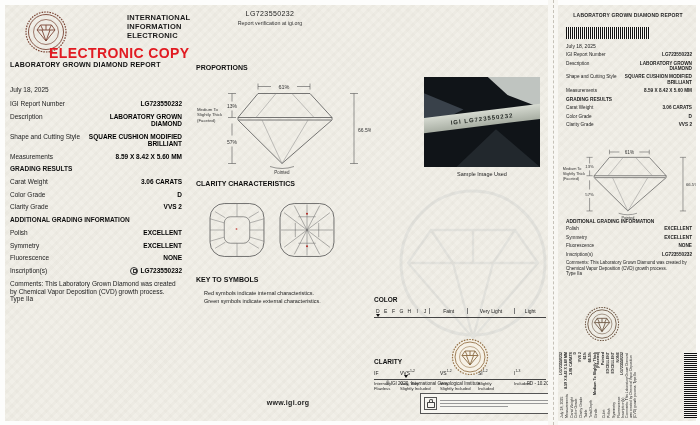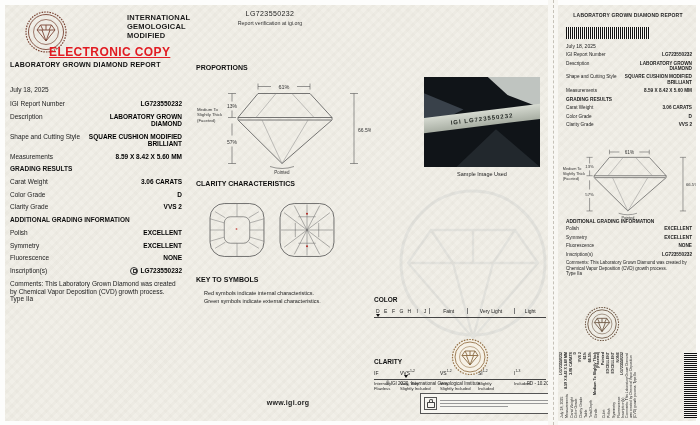--- a/index.html
+++ b/index.html
@@ -5,21 +5,21 @@
   html,body{margin:0;padding:0;}
   body{width:700px;height:425px;font-family:"Liberation Sans","DejaVu Sans",sans-serif;color:#222;background:#fdfdfc;}
   #root{position:relative;width:700px;height:425px;overflow:hidden;background:#fdfdfc;}
   .paper{position:absolute;left:5px;top:5px;right:4px;bottom:4px;background:#f1efe8;}
   .paper::after{content:"";position:absolute;inset:0;pointer-events:none;
     background:repeating-linear-gradient(135deg,rgba(125,115,92,.035) 0 3px,transparent 3px 7px),
                repeating-linear-gradient(45deg,rgba(125,115,92,.025) 0 3px,transparent 3px 7px);}
   .abs{position:absolute;}
   
   .brand-name{font-size:7.5px;font-weight:bold;line-height:9.2px;letter-spacing:.2px;color:#1a1a1a;}
-  .ecopy{font-size:12px;font-weight:bold;letter-spacing:.4px;color:#e11b22;text-decoration:underline;}
+  .ecopy{font-size:14px;font-weight:bold;letter-spacing:.4px;color:#e11b22;}
   .l-title{font-size:7px;font-weight:bold;letter-spacing:.2px;color:#111;}
   .l-date{font-size:6.5px;margin-bottom:7px;}
   .lrow{display:flex;justify-content:space-between;align-items:flex-start;margin-bottom:5.2px;}
   .lrow .lab{font-size:6.5px;color:#222;white-space:nowrap;}
   .lrow .val{font-size:6.5px;font-weight:bold;text-align:right;max-width:98px;line-height:7.4px;color:#000;}
   .lsec{font-size:6.5px;font-weight:bold;margin:2px 0 6px;color:#111;}
   .lcomments{font-size:6.5px;line-height:7.6px;margin-top:1px;}
   .insc-wrap{display:flex;align-items:center;gap:2px;}
   .insc-icon{width:6px;height:6px;border:.7px solid #333;border-radius:50%;display:inline-block;position:relative;}
   .insc-icon::after{content:"";position:absolute;left:1.4px;top:1.6px;width:2.4px;height:1.6px;border:.6px solid #333;}
@@ -87,22 +87,22 @@
   <div class="paper"></div>
 
   <svg class="abs" style="left:24px;top:10px;" width="44" height="44" viewBox="-22 -22 44 44">
     <circle r="20" fill="none" stroke="#7a4535" stroke-width="1.2" stroke-dasharray="1.6 1.1"></circle>
     <circle r="17.5" fill="none" stroke="#7a4535" stroke-width=".9"></circle>
     <circle r="12.5" fill="none" stroke="#7a4535" stroke-width=".7"></circle>
     <path d="M-9,-2 L9,-2 L5.5,-7 L-5.5,-7 Z M-9,-2 L0,9 L9,-2 M-5.5,-7 L-3,-2 M5.5,-7 L3,-2 M0,-7 L0,-2 M-4,-2 L0,9 M4,-2 L0,9" fill="none" stroke="#7a4535" stroke-width=".9"></path>
   </svg>
   <div class="abs brand-name" style="left:127px;top:13px;">
     <div>INTERNATIONAL</div>
-    <div>GEMOLOGICAL</div>
-    <div>MODIFIED</div>
+    <div>INFORMATION</div>
+    <div>ELECTRONIC</div>
   </div>
   <div class="abs ecopy" style="left:49px;top:45px;">ELECTRONIC COPY</div>
   <div class="abs l-title" style="left:10px;top:61px;">LABORATORY GROWN DIAMOND REPORT</div>
 
   <div class="abs" style="left:10px;top:86px;width:172px;">
     <div class="l-date">July 18, 2025</div>
     <div class="lrow">
       <span class="lab">IGI Report Number</span>
       <span class="val">LG723550232</span>
     </div>

